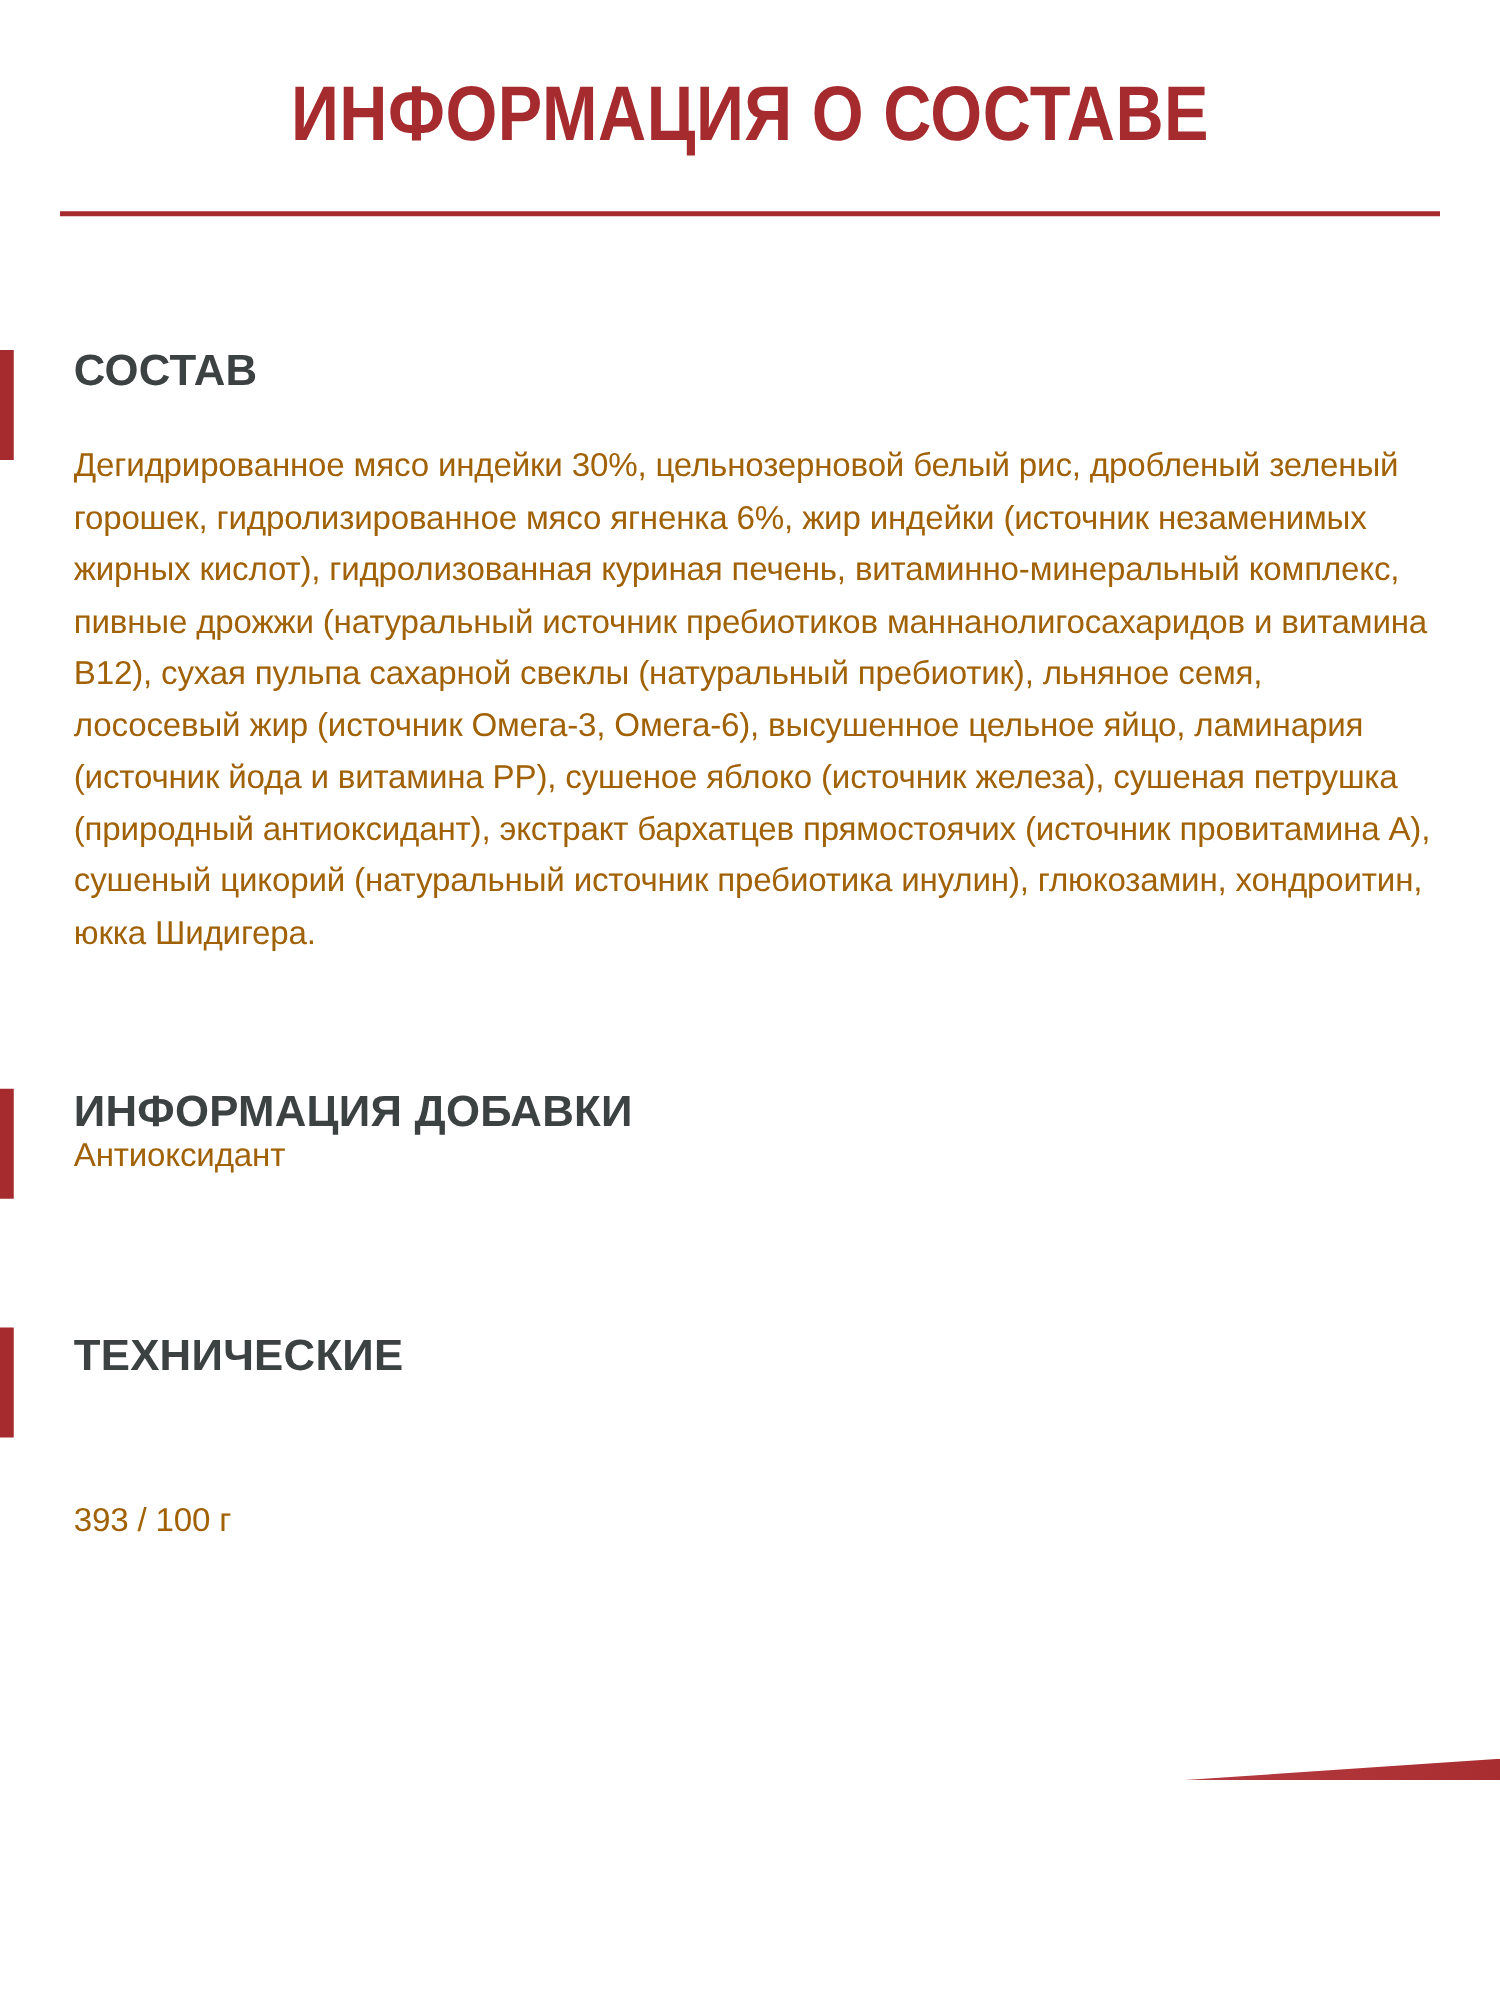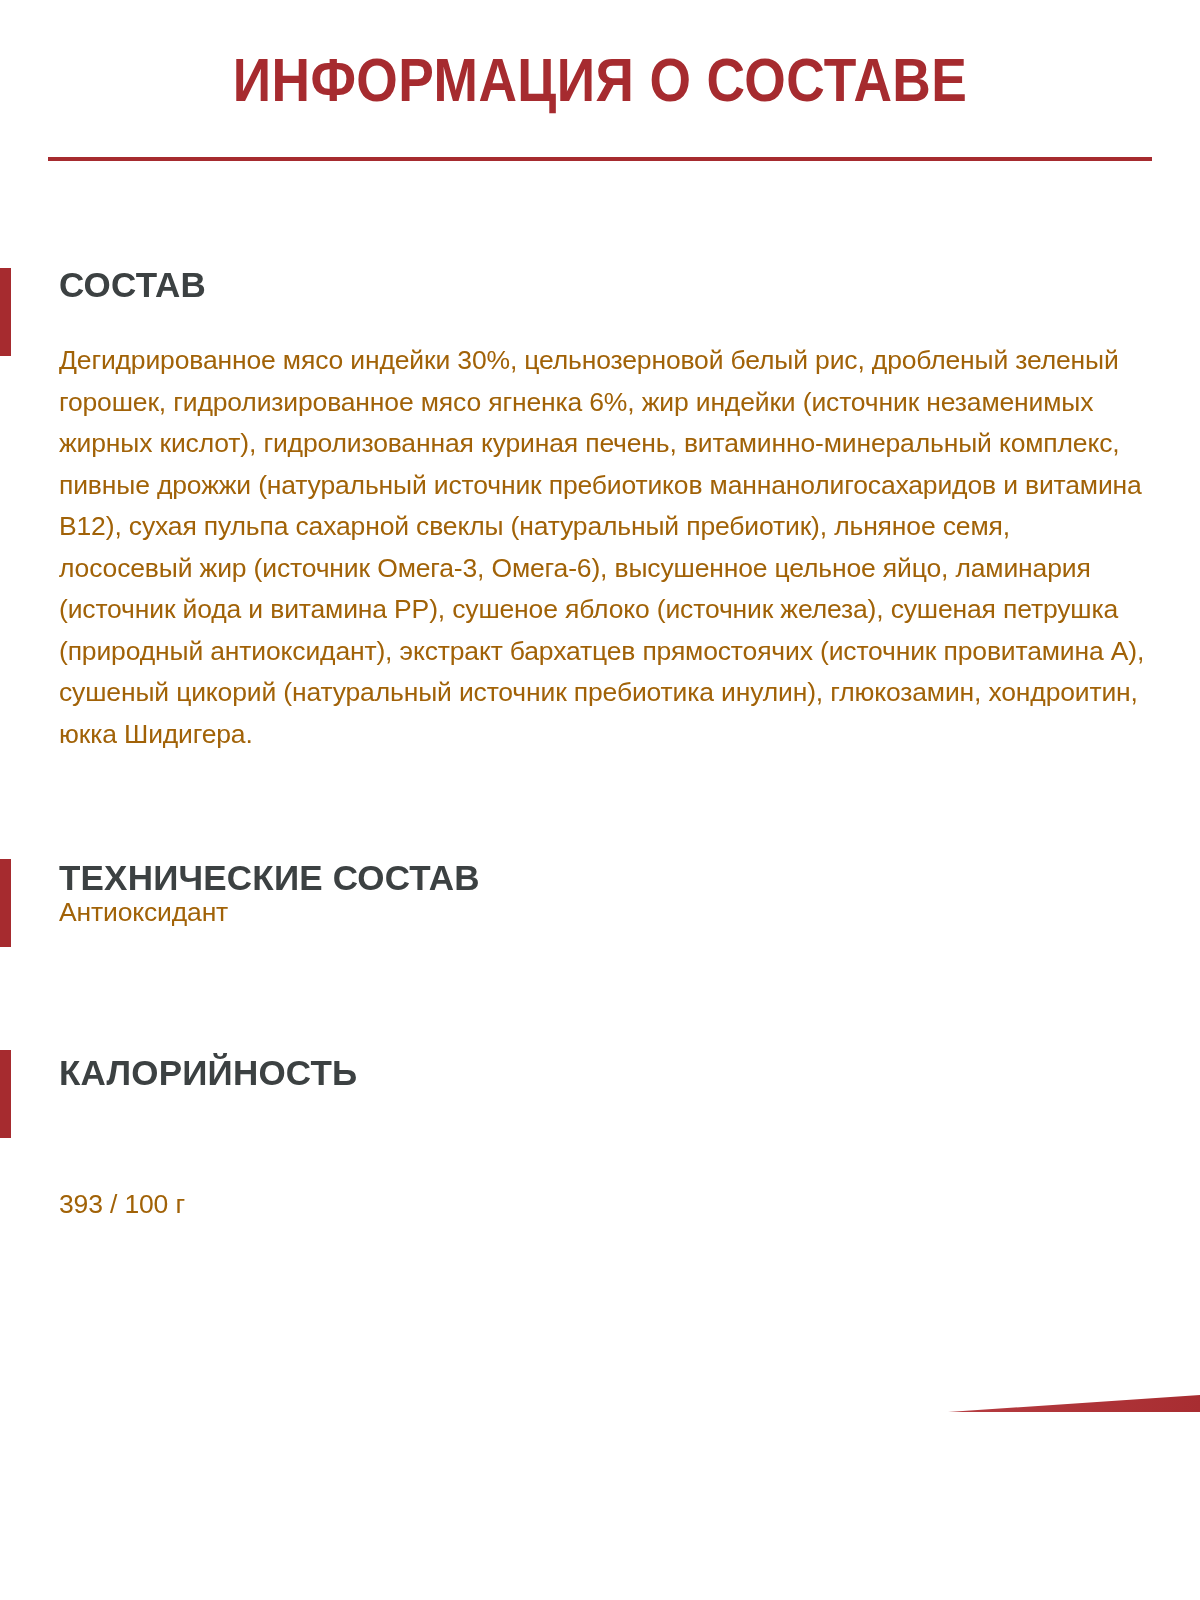--- a/index.html
+++ b/index.html
@@ -14,20 +14,21 @@
     font-family: "Liberation Sans", "DejaVu Sans", sans-serif;
     overflow: hidden;
     position: relative;
   }
 
   .page {
     position: relative;
     width: 1200px;
     height: 1412px;
     overflow: hidden;
+    margin-top: 12px;
   }
 
   
   .page-title {
     position: absolute;
     left: 0;
     top: 44px;
     width: 1200px;
     text-align: center;
     color: #A62B2F;
@@ -123,25 +124,25 @@
   <div class="title-rule"></div>
 
   <div class="section" id="sec-composition">
     <div class="accent-bar"></div>
     <div class="section-heading">СОСТАВ</div>
     <div class="body-text composition-text">Дегидрированное мясо индейки 30%, цельнозерновой белый рис, дробленый зеленый горошек, гидролизированное мясо ягненка 6%, жир индейки (источник незаменимых жирных кислот), гидролизованная куриная печень, витаминно-минеральный комплекс, пивные дрожжи (натуральный источник пребиотиков маннанолигосахаридов и витамина B12), сухая пульпа сахарной свеклы (натуральный пребиотик), льняное семя, лососевый жир (источник Омега-3, Омега-6), высушенное цельное яйцо, ламинария (источник йода и витамина PP), сушеное яблоко (источник железа), сушеная петрушка (природный антиоксидант), экстракт бархатцев прямостоячих (источник провитамина A), сушеный цикорий (натуральный источник пребиотика инулин), глюкозамин, хондроитин, юкка Шидигера.</div>
   </div>
 
   <div class="section" id="sec-additives">
     <div class="accent-bar"></div>
-    <div class="section-heading">ТЕХНИЧЕСКИЕ СОСТАВ</div>
+    <div class="section-heading">ИНФОРМАЦИЯ ДОБАВКИ</div>
     <div class="body-text">Антиоксидант</div>
   </div>
 
   <div class="section" id="sec-calories">
     <div class="accent-bar"></div>
-    <div class="section-heading">КАЛОРИЙНОСТЬ</div>
+    <div class="section-heading">ТЕХНИЧЕСКИЕ</div>
     <div class="body-text">393 / 100 г</div>
   </div>
 
   <div class="bottom-banner"></div>
 
 </div>
 
 </body></html>

